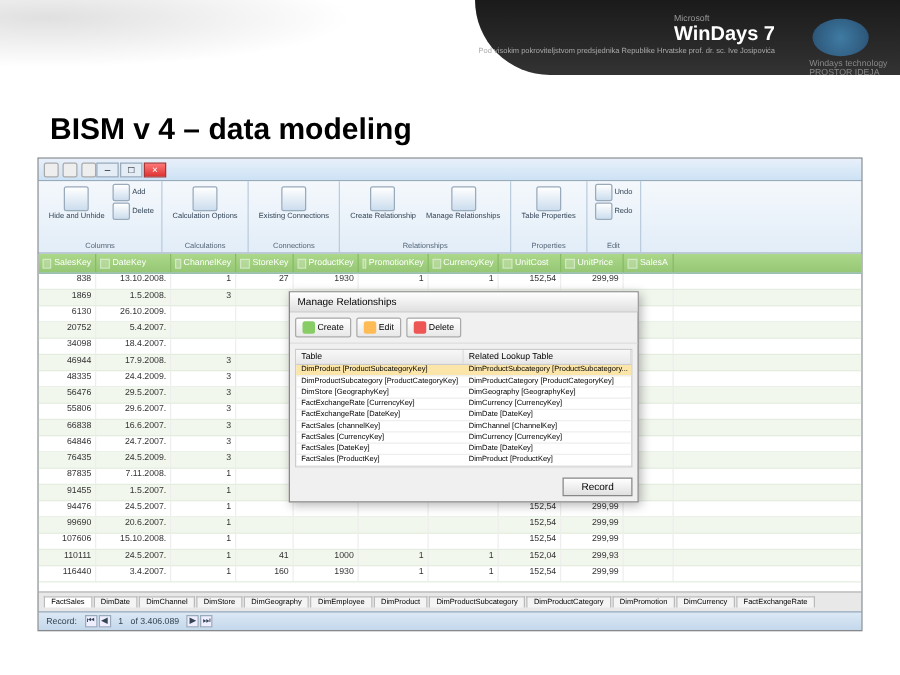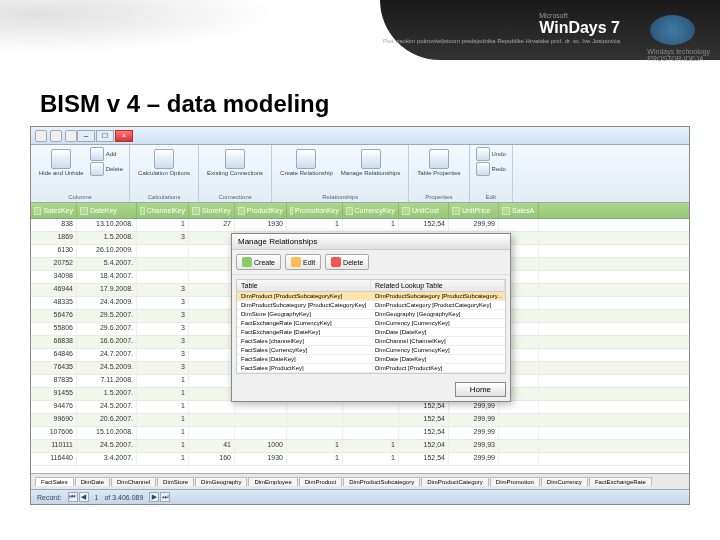--- a/index.html
+++ b/index.html
@@ -481,21 +481,21 @@
               <div>FactSales [DateKey]</div>
               <div>DimDate [DateKey]</div>
             </div>
             <div class="dlg-row">
               <div>FactSales [ProductKey]</div>
               <div>DimProduct [ProductKey]</div>
             </div>
           </div>
       </div>
       <div class="dlg-footer">
-        <button class="dlg-close">Home</button>
+        <button class="dlg-close">Record</button>
       </div>
     </div>
   </div>
 
   <div class="sheet-tabs" id="sheet-tabs">
       <div class="sheet-tab active">FactSales</div>
       <div class="sheet-tab">DimDate</div>
       <div class="sheet-tab">DimChannel</div>
       <div class="sheet-tab">DimStore</div>
       <div class="sheet-tab">DimGeography</div>

